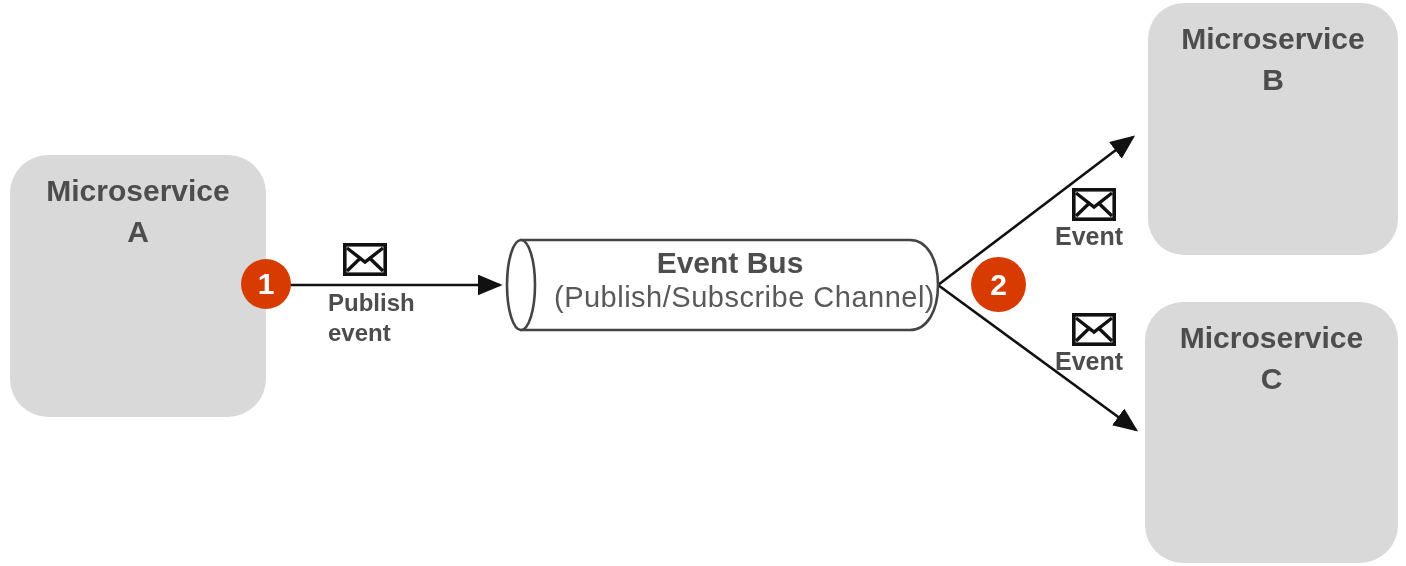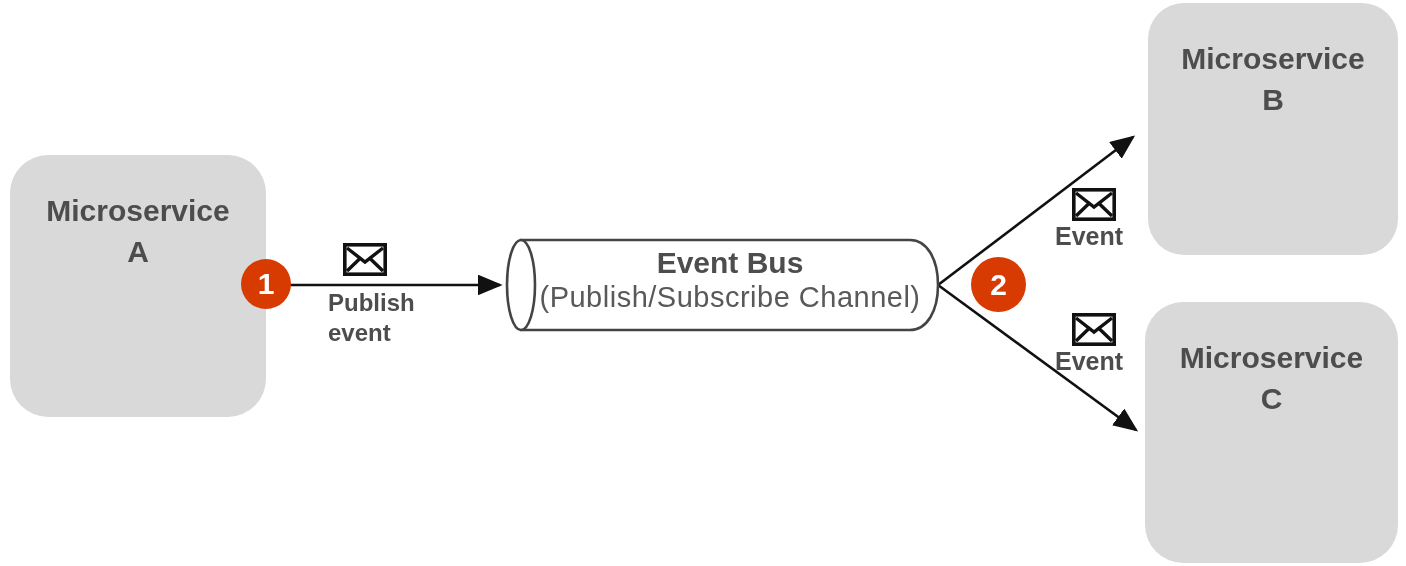--- a/index.html
+++ b/index.html
@@ -14,21 +14,21 @@
   }
   .node {
     position: absolute;
     background: var(--node-fill, #d9d9d9);
     border-radius: 38px;
   }
   .node-a { left: 10px;   top: 155px; width: 256px; height: 262px; }
   .node-b { left: 1148px; top: 3px;   width: 250px; height: 252px; border-radius: 36px; }
   .node-c { left: 1145px; top: 302px; width: 253px; height: 261px; }
   .node-label {
-    padding-top: 36px;
+    padding-top: 16px;
     text-align: center;
     font-size: 30px;
     font-weight: bold;
     line-height: 1.35;
     color: var(--node-text, #4d4d4d);
     white-space: pre-line;
   }
   svg.wires { position: absolute; left: 0; top: 0; width: 1406px; height: 566px; }
   .wire { stroke: var(--arrow, #111); stroke-width: 2.6px; fill: none; }
   .arrowhead { fill: var(--arrow, #111); }
@@ -48,21 +48,21 @@
   }
   .badge-1 { left: 241px; top: 259px; width: 50px; height: 50px; }
   .badge-2 { left: 971px; top: 257px; width: 55px; height: 55px; }
   .bus-title {
     position: absolute; left: 530px; top: 246px; width: 400px;
     text-align: center; font-size: 30px; font-weight: bold;
     color: var(--node-text, #4d4d4d);
   }
   .bus-subtitle {
     position: absolute; left: 525px; top: 281px; width: 410px;
-    text-align: center; font-size: 29px; font-weight: 300;
+    text-align: right; font-size: 29px; font-weight: 300;
     letter-spacing: 0.5px;
     color: var(--subtitle-text, #595959);
   }
   .edge-label {
     position: absolute;
     text-align: left;
     font-weight: bold;
     color: var(--node-text, #4d4d4d);
     white-space: pre-line;
   }

